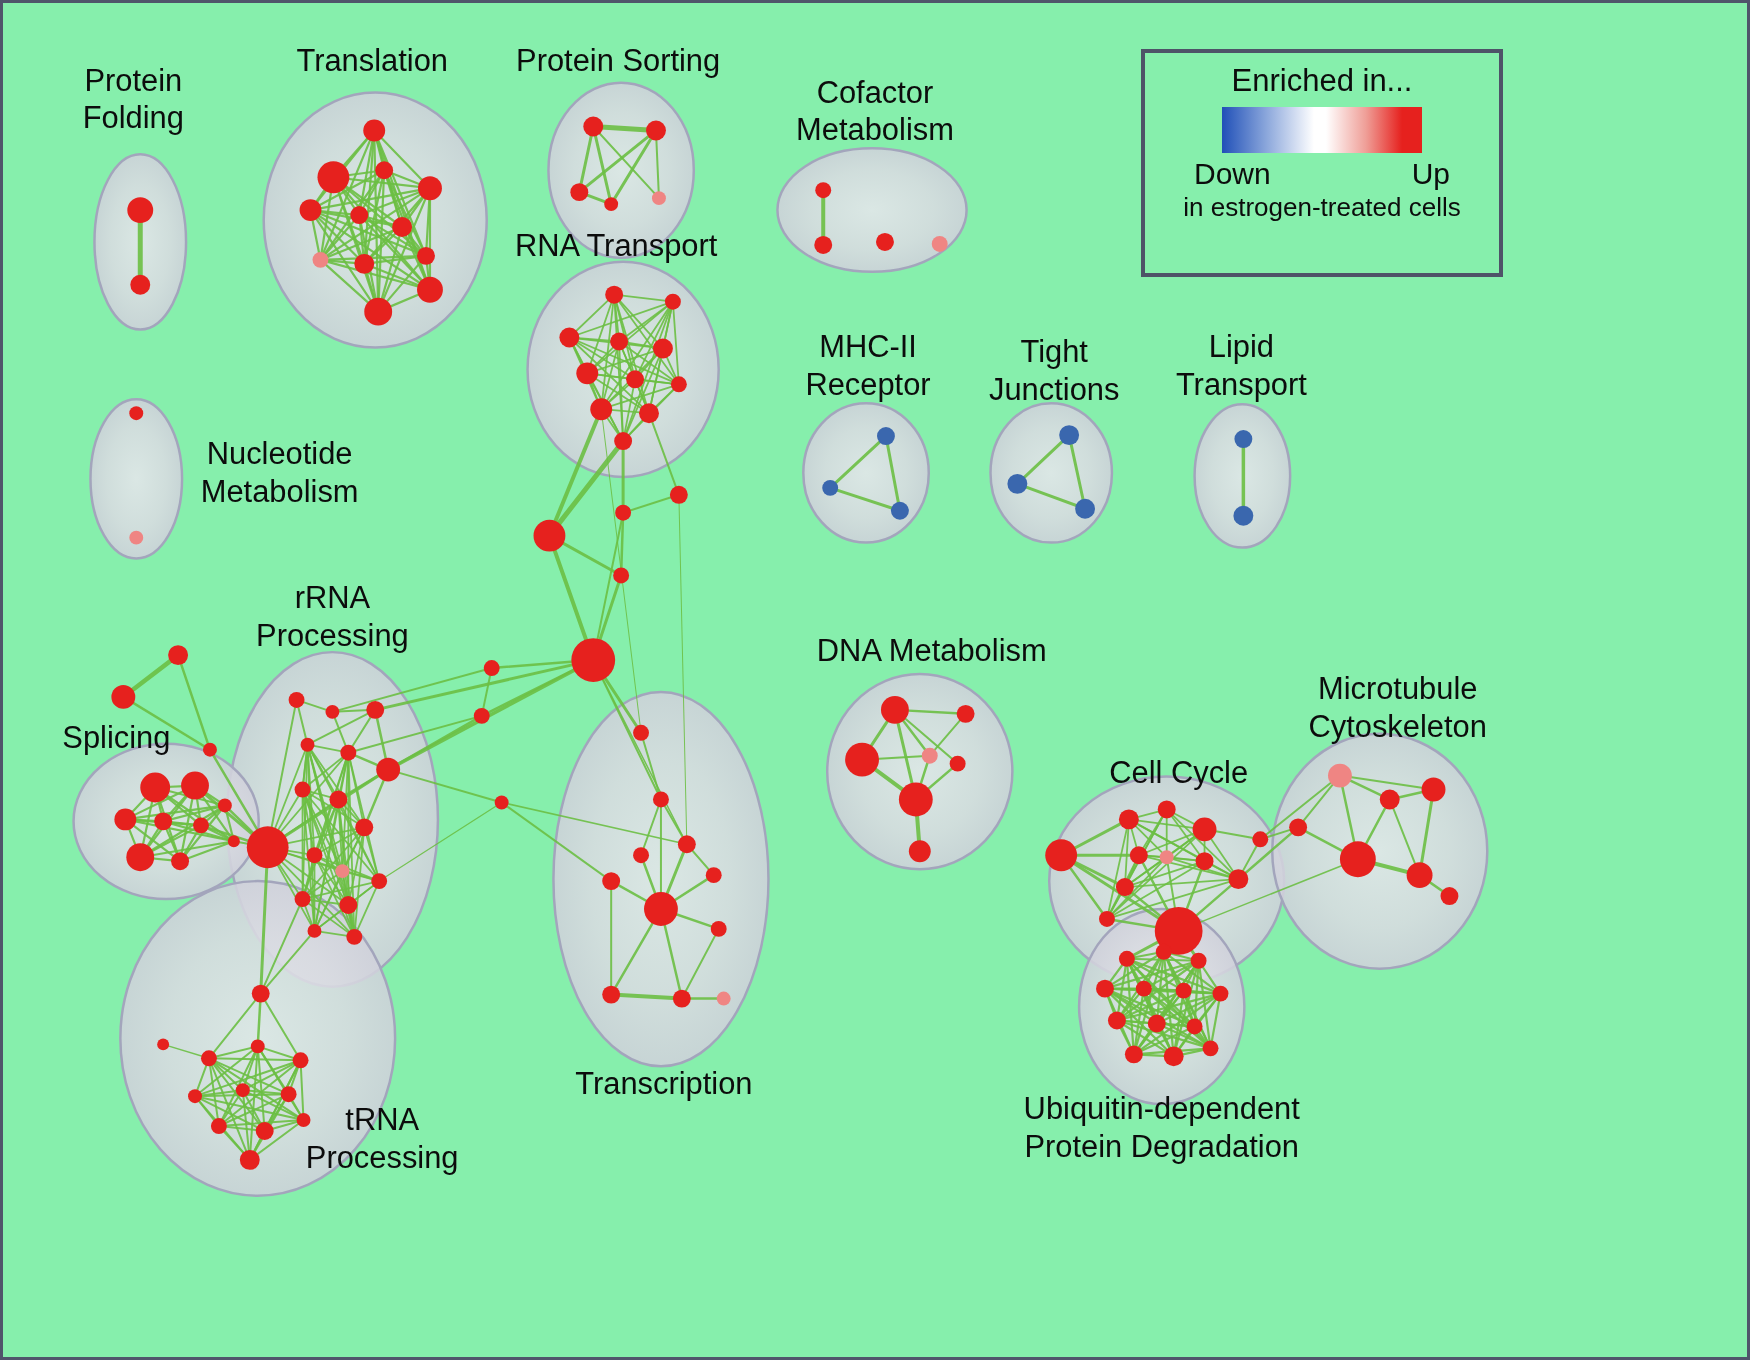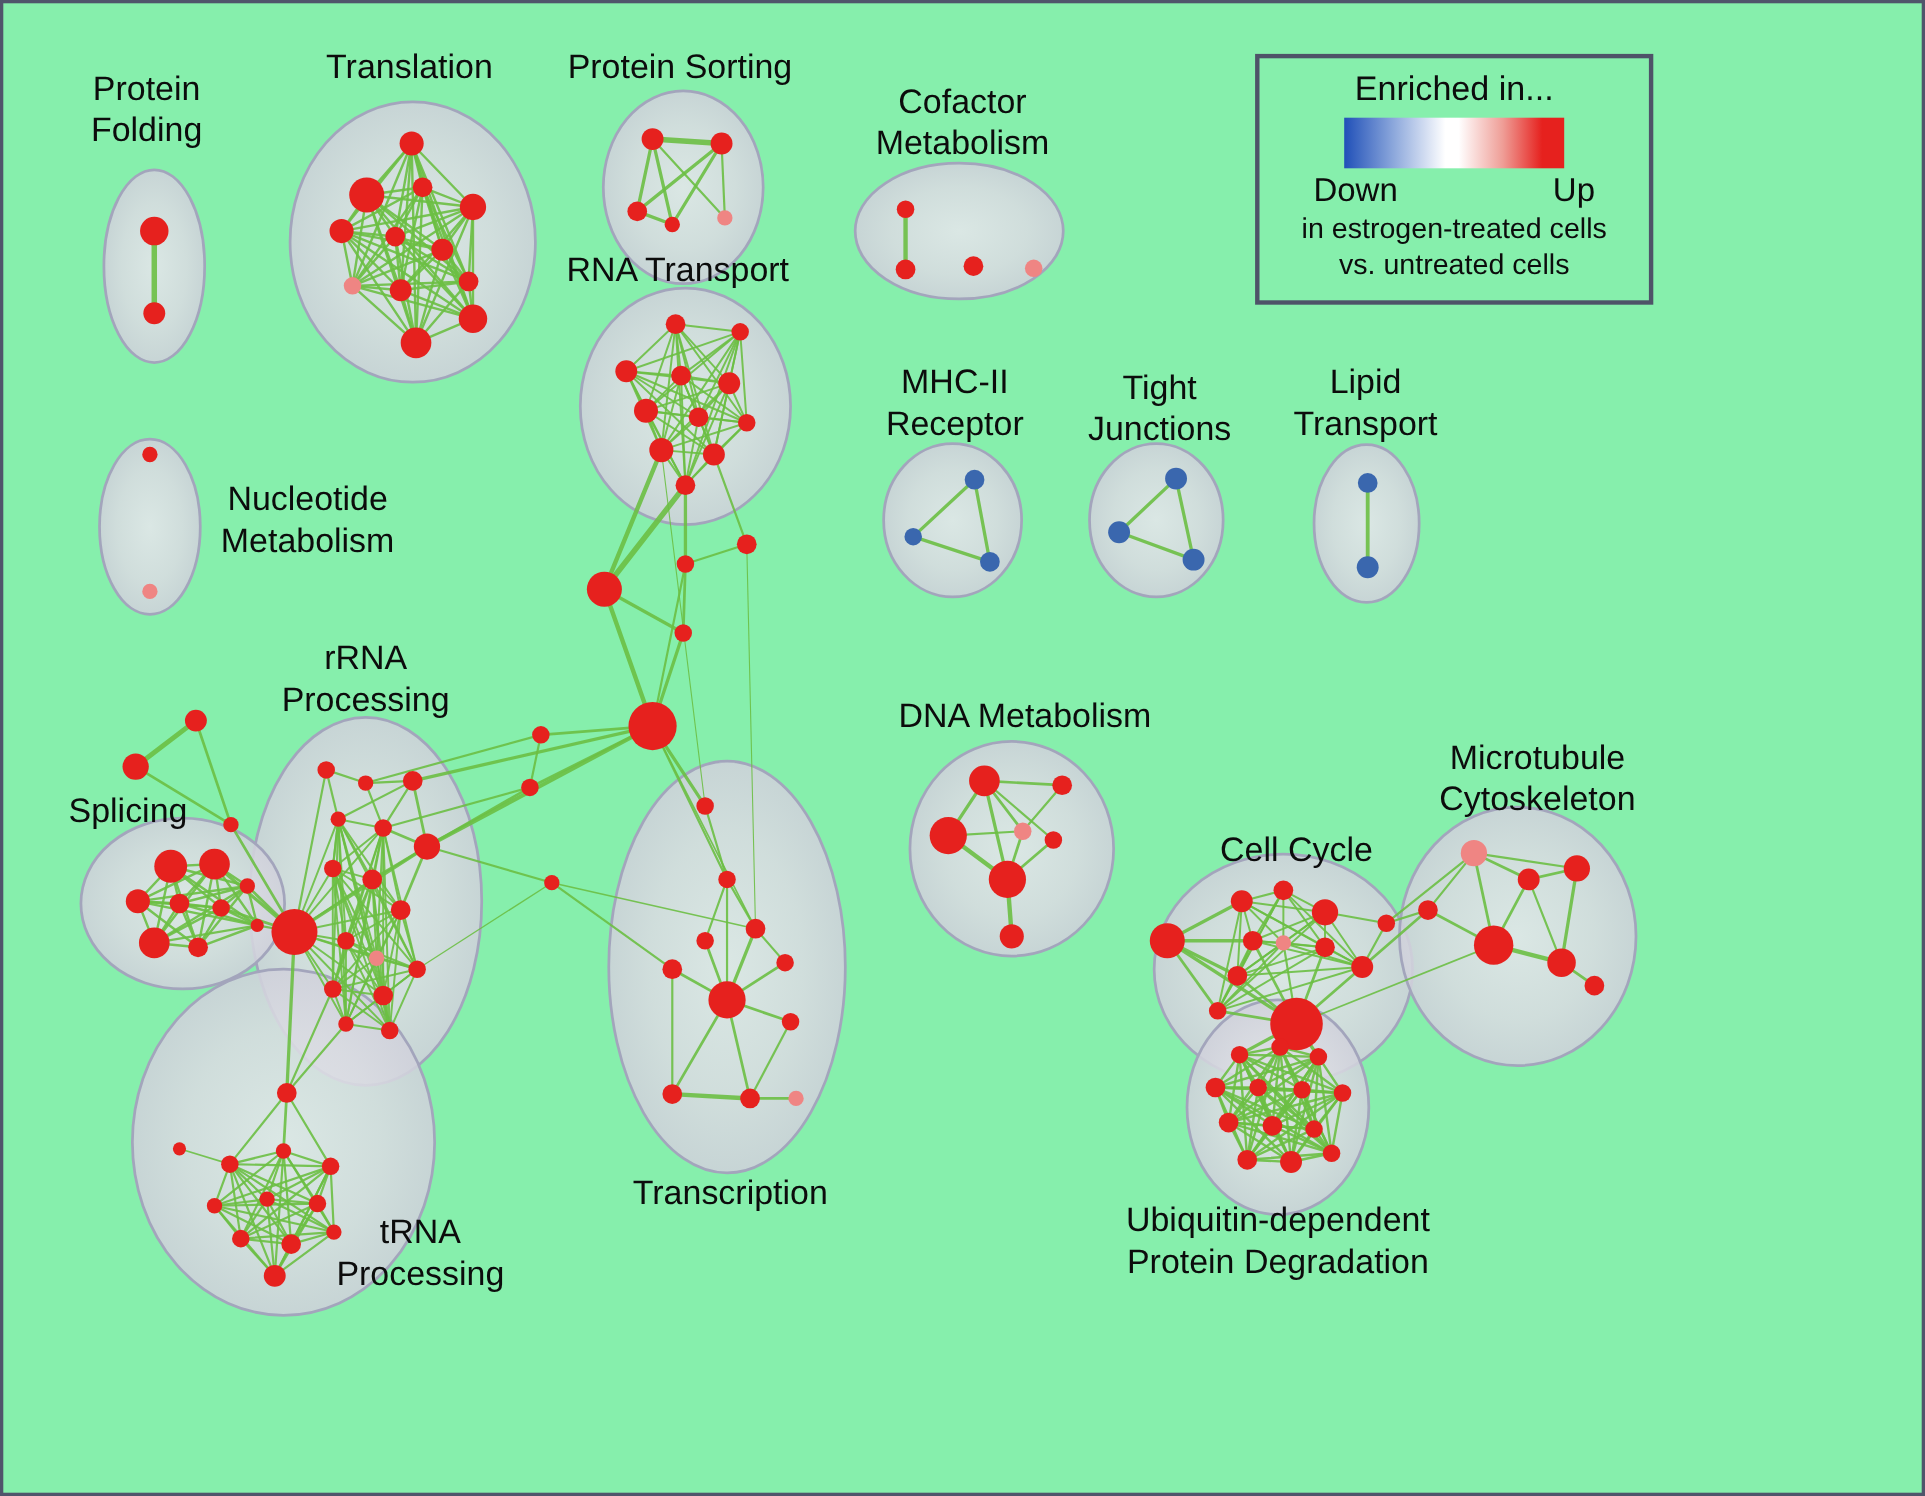--- a/index.html
+++ b/index.html
@@ -765,15 +765,14 @@
     </svg>
 
   <div class="legend">
     <div class="legend-title">Enriched in...</div>
     <div class="legend-gradient" id="legend-gradient" style="background: linear-gradient(90deg, rgb(32, 80, 184) 0%, rgb(138, 166, 219) 22%, rgb(255, 255, 255) 46%, rgb(255, 255, 255) 52%, rgb(239, 158, 151) 72%, rgb(230, 33, 30) 90%);"></div>
     <div class="legend-row">
       <span>Down</span>
       <span>Up</span>
     </div>
     <div class="legend-sub">in estrogen-treated cells</div>
-    <div class="legend-sub">vs. untreated cells</div>
   </div>
 </div>
 
 </body></html>

